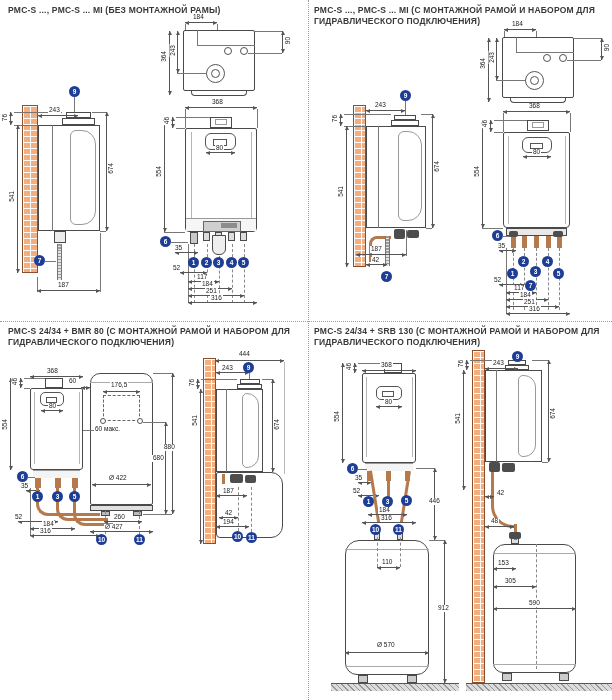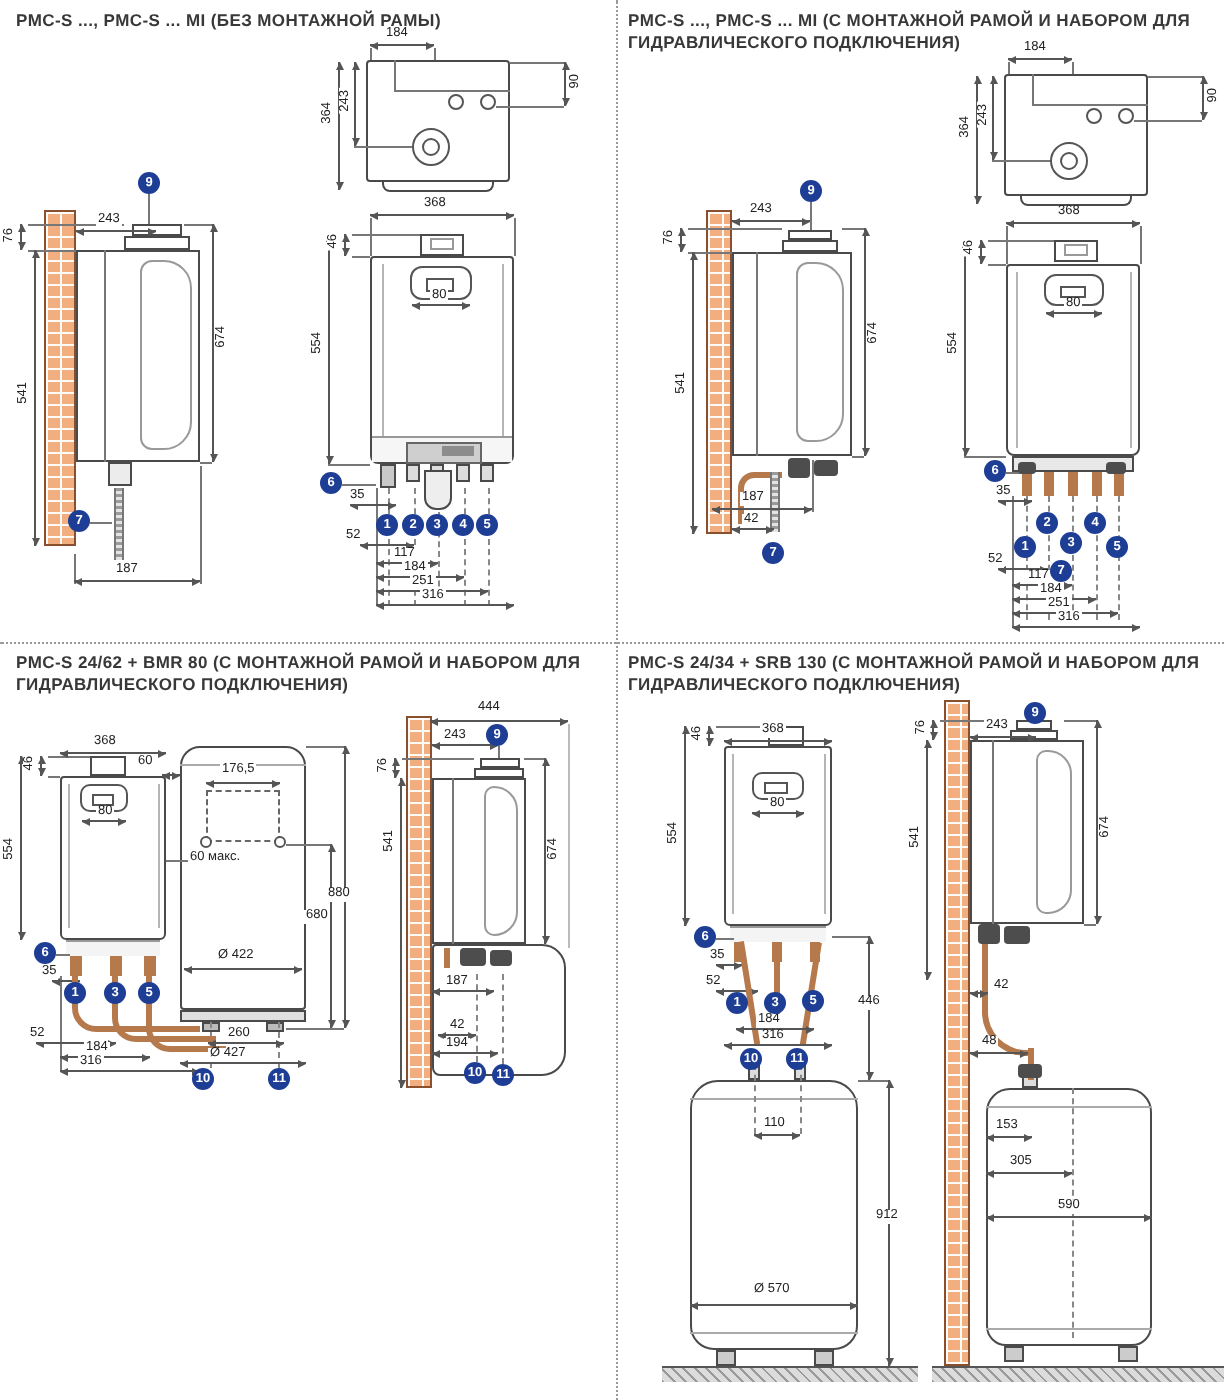--- a/index.html
+++ b/index.html
@@ -276,21 +276,21 @@
     <i class="dh" style="left:188px;top:288px;width:44px"></i>
     <span class="dim" style="left:201px;top:281px">184</span>
     <i class="dh" style="left:188px;top:295px;width:56px"></i>
     <span class="dim" style="left:205px;top:288px">251</span>
     <i class="dh" style="left:188px;top:302px;width:69px"></i>
     <span class="dim" style="left:210px;top:295px">316</span>
     <i class="lv" style="left:188px;top:244px;height:59px"></i>
   </section>
 
   <section class="q" style="left:0;top:322px;width:306px;height:378px">
-    <h2 class="t" style="left:8px;top:4px;width:294px">PMC-S 24/62 + BMR 80 (С МОНТАЖНОЙ РАМОЙ И НАБОРОМ ДЛЯ ГИДРАВЛИЧЕСКОГО ПОДКЛЮЧЕНИЯ)</h2>
+    <h2 class="t" style="left:8px;top:4px;width:294px">PMC-S 24/34 + BMR 80 (С МОНТАЖНОЙ РАМОЙ И НАБОРОМ ДЛЯ ГИДРАВЛИЧЕСКОГО ПОДКЛЮЧЕНИЯ)</h2>
 
     <i class="dh" style="left:30px;top:54px;width:53px"></i>
     <span class="dim" style="left:46px;top:46px">368</span>
     <i class="box" style="left:45px;top:56px;width:18px;height:10px"></i>
     <i class="box" style="left:30px;top:66px;width:53px;height:82px;border-radius:2px 2px 3px 3px"></i>
     <i class="lv" style="left:34px;top:70px;height:72px;border-color:#b5b5b5"></i>
     <i class="lv" style="left:79px;top:70px;height:72px;border-color:#b5b5b5"></i>
     <i class="thin" style="left:40px;top:70px;width:24px;height:14px;border-radius:5px;border-color:#555"></i>
     <i class="thin" style="left:46px;top:75px;width:11px;height:6px;border-color:#555"></i>
     <i class="dh" style="left:41px;top:88px;width:22px"></i>

